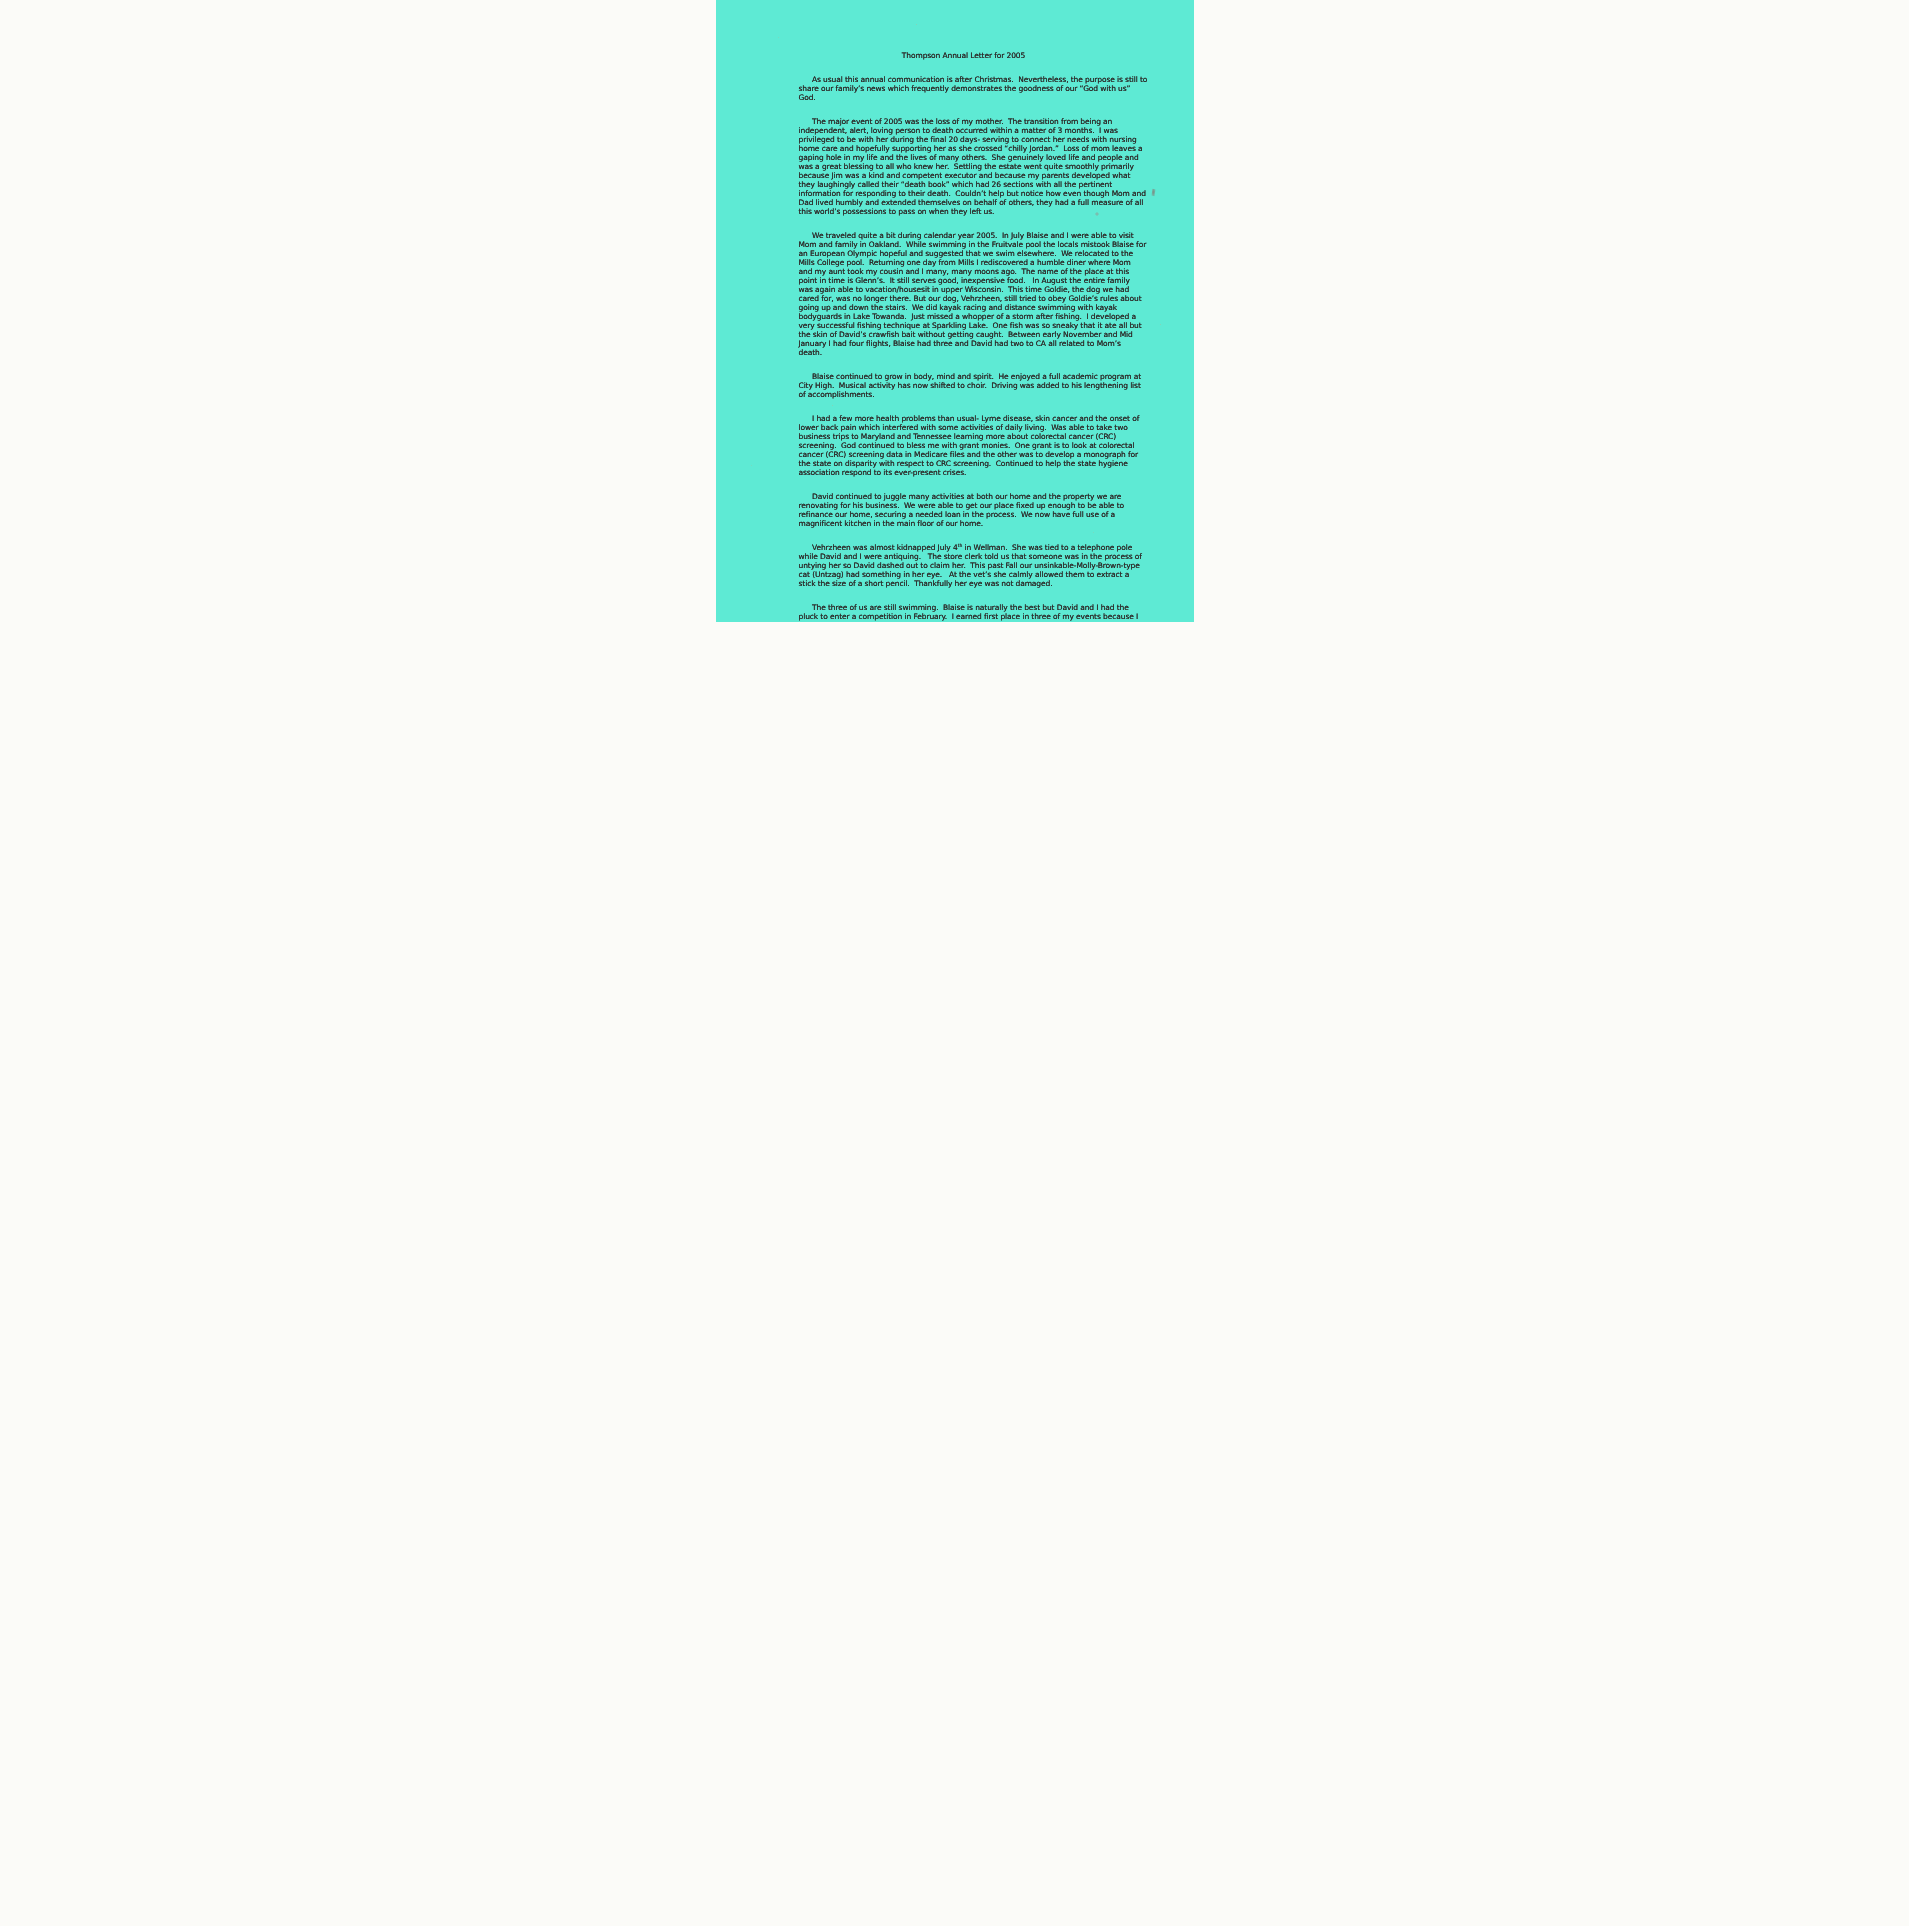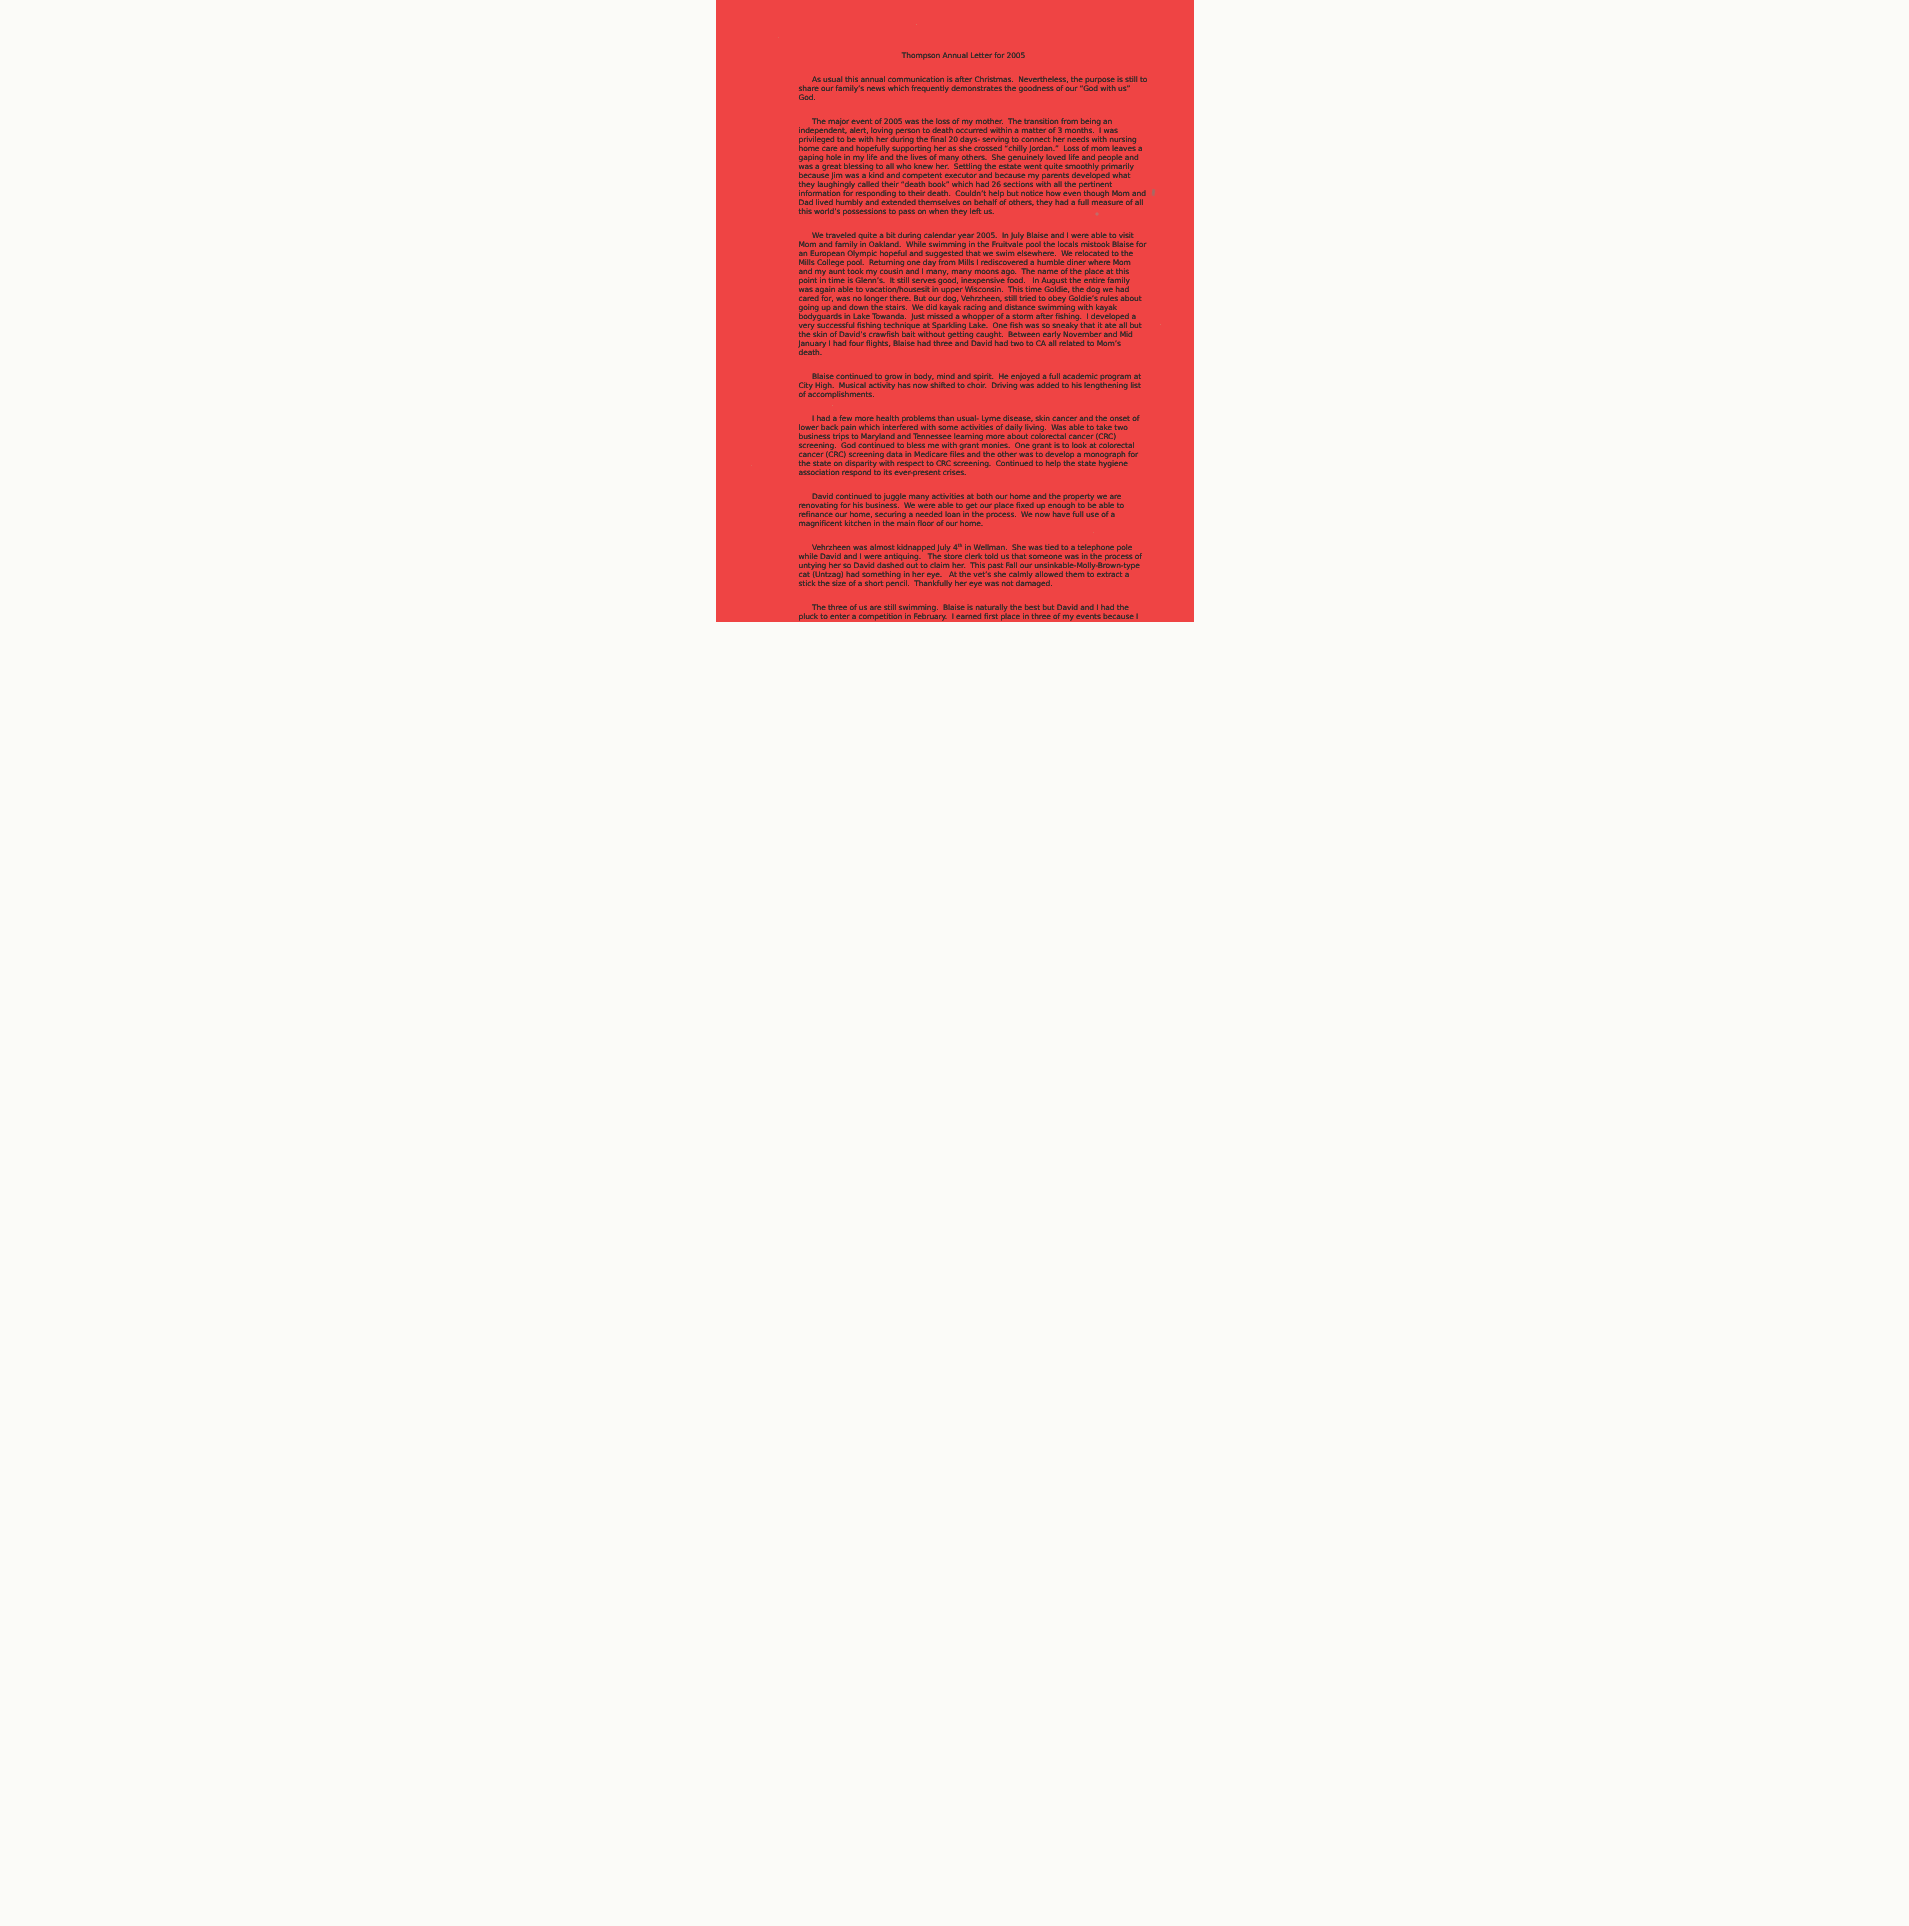--- a/index.html
+++ b/index.html
@@ -5,21 +5,21 @@
   html, body {
     margin: 0;
     padding: 0;
     background: #fbfbf8;
   }
   .page {
     position: relative;
     width: 478px;
     height: 622px;
     margin: 0 auto;
-    background: #ef4444;
+    background: #5eead4;
     overflow: hidden;
     font-family: "DejaVu Sans", "Liberation Sans", sans-serif;
     font-size: 7.5px;
     line-height: 9px;
     letter-spacing: -0.1px;
     color: #2d2c2a;
   }
   .ink {
     text-shadow: 0 0 0.2px rgba(45,44,42,0.85), 0 0 0.5px rgba(45,44,42,0.22);
   }

